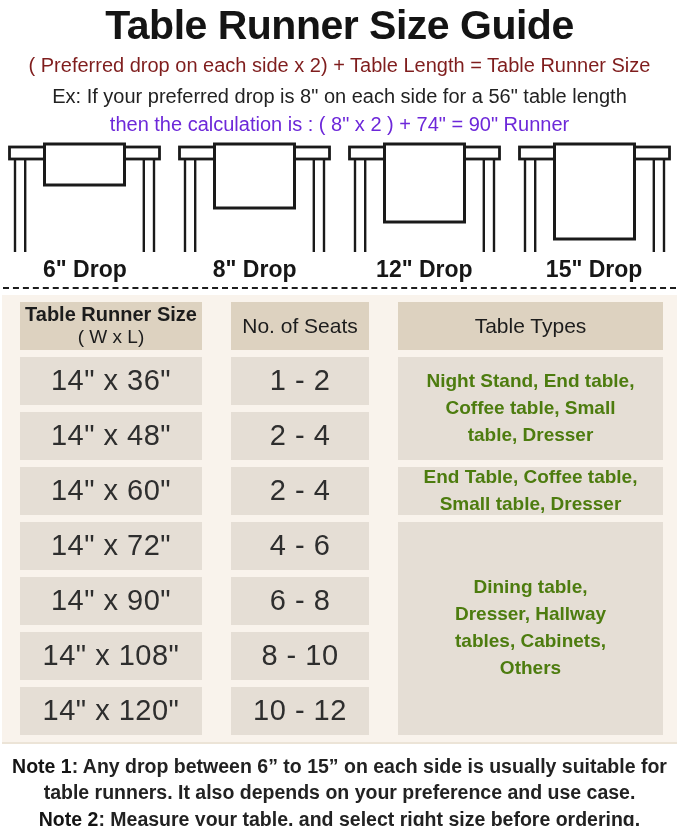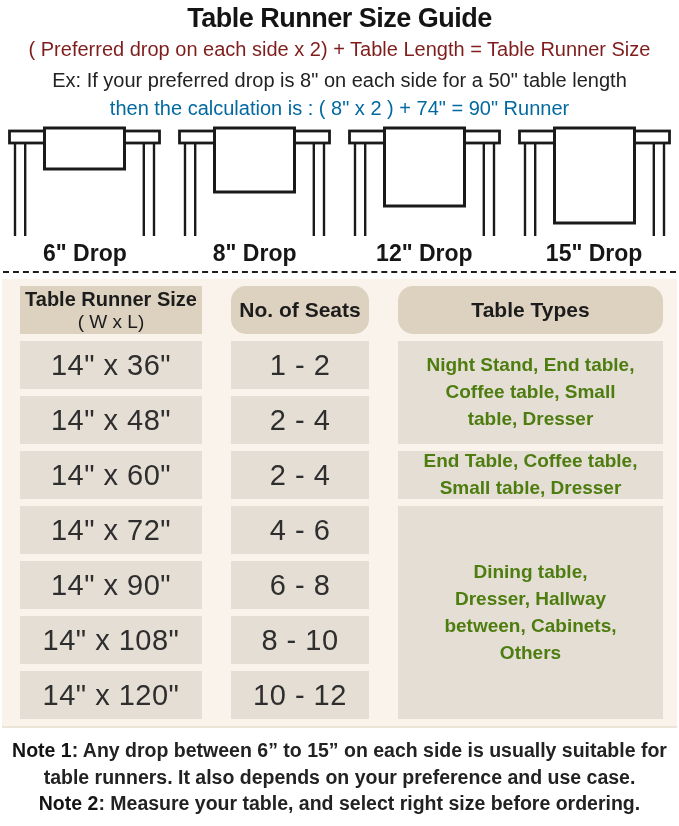--- a/index.html
+++ b/index.html
@@ -4,35 +4,35 @@
 <style>
   * { margin: 0; padding: 0; box-sizing: border-box; }
   html, body { width: 679px; height: 826px; overflow: hidden; }
   body {
     background: #ffffff;
     color: #1c1c1c;
     font-family: "Liberation Sans", "DejaVu Sans", sans-serif;
   }
   .page-title {
     padding-top: 3px;
-    font-size: 27px;
+    font-size: 41px;
     font-weight: bold;
     letter-spacing: -0.5px;
     text-align: center;
     line-height: 1.12;
     color: #141414;
   }
   .formula-line {
     margin-top: 5px;
     font-size: 20px;
     text-align: center;
     color: #7f1d1d;
   }
   .example-line1 { margin-top: 8px; font-size: 20px; text-align: center; color: #222; }
-  .example-line2 { margin-top: 5px; font-size: 20px; text-align: center; color: #0369a1; }
+  .example-line2 { margin-top: 5px; font-size: 20px; text-align: center; color: #6d28d9; }
 
   
   .illustrations { margin-top: 6px; display: flex; }
   .illustration { width: 25%; display: flex; justify-content: center; }
   .illustration svg { display: block; }
   .drop-labels { display: flex; margin-top: 1px; }
   .drop-label {
     width: 25%;
     text-align: center;
     font-size: 23px;
@@ -61,21 +61,21 @@
     display: flex;
     flex-direction: column;
     align-items: center;
     justify-content: center;
     text-align: center;
   }
   .cell.head { background: #ddd2c0; }
   .cell.data { background: #e5ded5; }
   .head-col1-title { font-size: 20px; font-weight: bold; line-height: 1.15; }
   .head-col1-sub   { font-size: 19px; line-height: 1.15; }
-  .head-label      { font-size: 21px; font-weight: bold; border-radius: 15px; }
+  .head-label      { font-size: 21px; font-weight: normal; }
   .cell.size-cell, .cell.seats-cell {
     font-size: 29px;
     letter-spacing: 0.5px;
     color: #2e2e2e;
   }
   .cell.types-cell {
     font-size: 19px;
     font-weight: bold;
     line-height: 1.42;
     white-space: pre-line;
@@ -92,21 +92,21 @@
   }
   .note .note-label { font-weight: bold; color: #141414; }
   .note .note-text { white-space: pre-line; font-weight: bold; }
 </style>
 </head>
 <body>
 
 <h1 class="page-title">Table Runner Size Guide</h1>
 
 <p class="formula-line">( Preferred drop on each side x 2) + Table Length = Table Runner Size</p>
-<p class="example-line1">Ex: If your preferred drop is 8" on each side for a 50" table length</p>
+<p class="example-line1">Ex: If your preferred drop is 8" on each side for a 56" table length</p>
 <p class="example-line2">then the calculation is : ( 8" x 2 ) + 74" = 90" Runner</p>
 
 <div class="illustrations">
   <div class="illustration">
     <svg width="153" height="113" viewBox="0 0 153 113">
       <line x1="7" y1="16" x2="7" y2="110" stroke="#1a1a1a" stroke-width="2.4"></line>
       <line x1="17.2" y1="16" x2="17.2" y2="110" stroke="#1a1a1a" stroke-width="2.4"></line>
       <line x1="135.8" y1="16" x2="135.8" y2="110" stroke="#1a1a1a" stroke-width="2.4"></line>
       <line x1="146" y1="16" x2="146" y2="110" stroke="#1a1a1a" stroke-width="2.4"></line>
       <rect x="1.5" y="5" width="150" height="12" fill="#ffffff" stroke="#1a1a1a" stroke-width="2.8"></rect>
@@ -179,21 +179,21 @@
   <div class="cell data seats-cell" style="grid-row:7; grid-column:2">8 - 10</div>
   <div class="cell data seats-cell" style="grid-row:8; grid-column:2">10 - 12</div>
 
   <div class="cell data types-cell" style="grid-row:2 / span 2; grid-column:3">Night Stand, End table,
 Coffee table, Small
 table, Dresser</div>
   <div class="cell data types-cell" style="grid-row:4; grid-column:3">End Table, Coffee table,
 Small table, Dresser</div>
   <div class="cell data types-cell" style="grid-row:5 / span 4; grid-column:3">Dining table,
 Dresser, Hallway
-between, Cabinets,
+tables, Cabinets,
 Others</div>
 </div>
 
 <div class="notes">
   <p class="note"><span class="note-label">Note 1</span><span class="note-text">: Any drop between 6” to 15” on each side is usually suitable for
 table runners. It also depends on your preference and use case.</span></p>
   <p class="note"><span class="note-label">Note 2</span><span class="note-text">: Measure your table, and select right size before ordering.</span></p>
 </div>
 
 </body></html>

